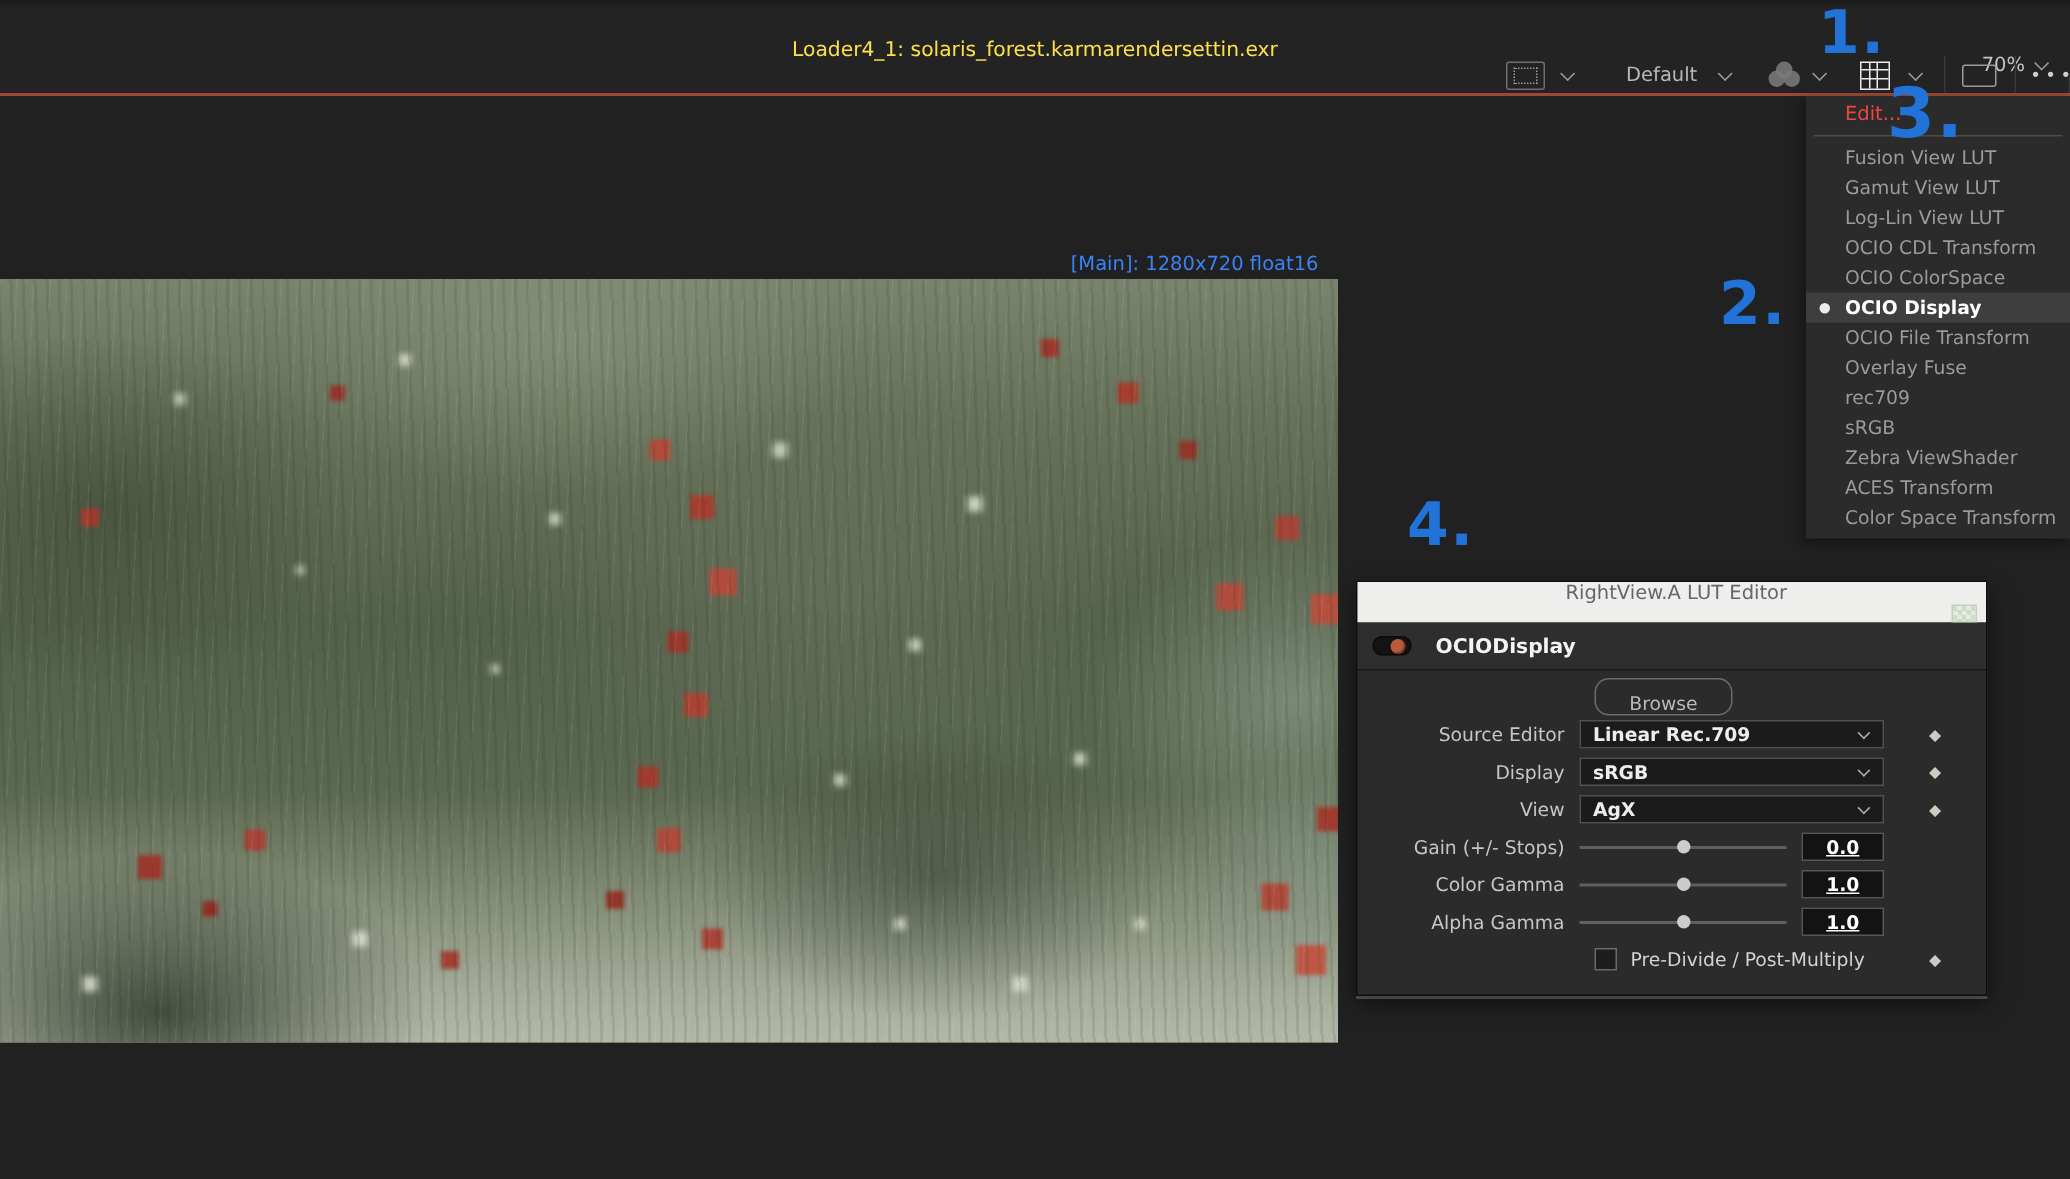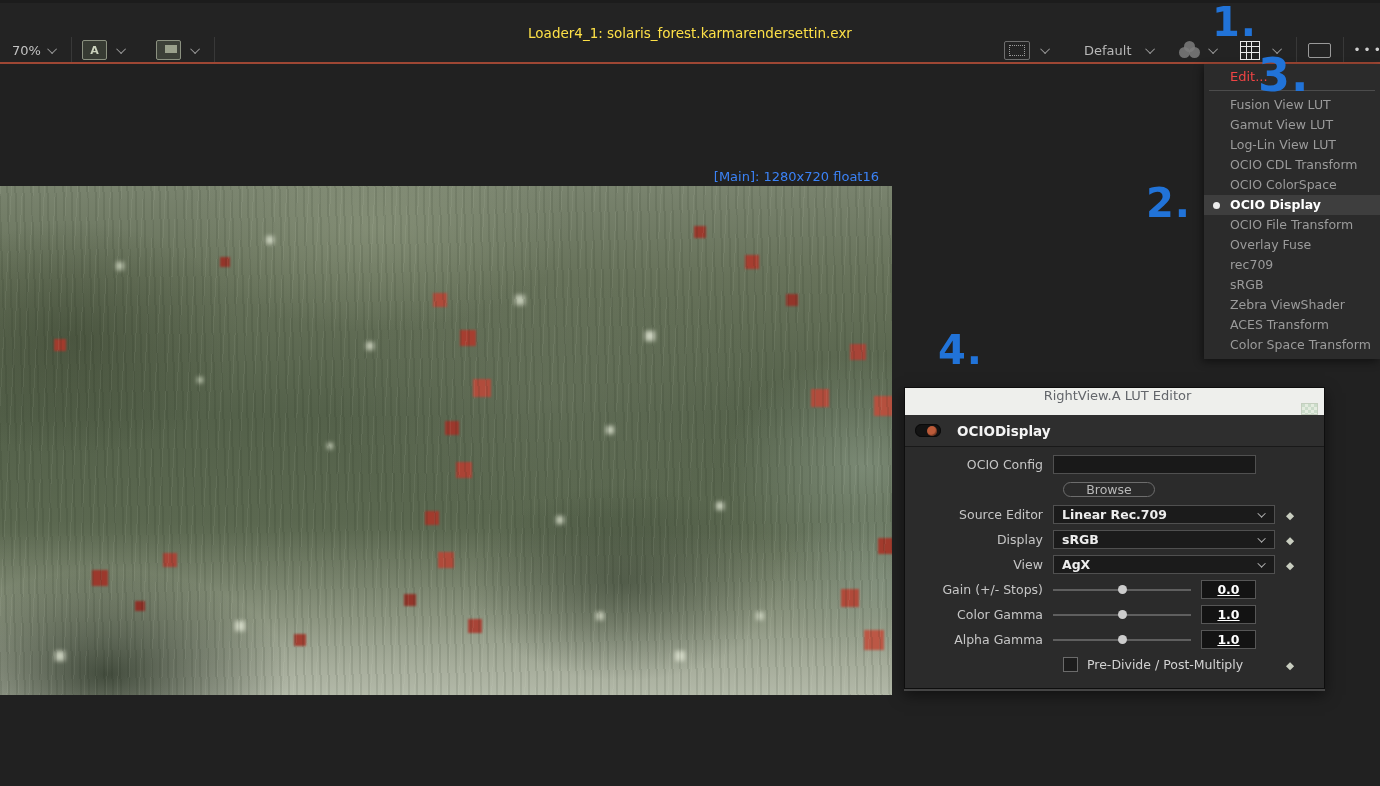--- a/index.html
+++ b/index.html
@@ -12,21 +12,21 @@
     -webkit-font-smoothing:antialiased;
   }
 
   
   .topbar {
     position:absolute; left:0; top:0; width:1380px; height:64px;
     background:#232323; border-top:3px solid #1c1c1c;
     border-bottom:2px solid #9e4734;
     overflow:hidden;
   }
-  .tb-row { position:absolute; left:0; top:33px; height:28px; width:100%; display:flex; align-items:center; }
+  .tb-row { position:absolute; left:0; top:33px; height:28px; width:100%; display:flex; align-items:flex-end;flex-direction:column; }
   .tb-sep { width:1px; height:26px; background:#383838; flex:none; }
   .chev { width:7px; height:7px; border-left:1.6px solid #9a9a9a; border-bottom:1.6px solid #9a9a9a; transform:rotate(-45deg) translateY(-2px); flex:none; }
   .zoom-ctl { display:flex; align-items:center; gap:9px; padding:0 14px 0 12px; color:#c3c3c3; font-size:13px; }
   .btn-a {
     width:25px; height:20px; margin-left:10px; background:#373b33;
     border:1px solid #8b9180; border-radius:2px; color:#ccd3bd;
     font-size:11px; font-weight:700; display:flex; align-items:center; justify-content:center;
   }
   .btn-subview { width:25px; height:20px; margin-left:16px; background:#3c4038; border:1px solid #8b9180; border-radius:2px; position:relative; }
   .btn-subview .inner { position:absolute; right:3px; top:4px; width:12px; height:8px; background:#9aa18c; }
@@ -130,26 +130,26 @@
   }
   .le-node-row { height:32px; background:#2e2e2e; border-bottom:1px solid #191919; display:flex; align-items:center; padding-left:10px; }
   .le-toggle { width:26px; height:13px; border-radius:7px; background:#131313; position:relative; box-shadow:inset 0 0 0 1px #0a0a0a; }
   .le-toggle .knob { position:absolute; left:12px; top:1.5px; width:10px; height:10px; border-radius:50%; background:#bc5b39; box-shadow:inset -1px -1px 1px rgba(0,0,0,.4); }
   .le-node-name { margin-left:16px; color:#f4f4f4; font-size:13.5px; font-weight:600; }
   .le-body { padding:8px 0 14px; display:flex; flex-direction:column; gap:6px; }
   .le-row { display:flex; align-items:center; height:19px; position:relative; }
   .le-label { width:148px; text-align:right; padding-right:10px; color:#c6c6c6; font-size:12.5px; flex:none; white-space:nowrap; }
   .le-input { width:203px; height:19px; background:#191919; border:1px solid #505050; color:#e8e8e8; font-size:12px; padding:0 6px; font-family:inherit; }
   .le-browse {
-    margin-left:158px; width:92px; height:15px; border:1px solid #6d6d6d; border-radius:9.5px;
+    margin-left:158px; width:92px; height:25px; border:1px solid #6d6d6d; border-radius:9.5px;
     background:transparent; color:#b9b9b9; font-size:12.5px;
-    display:flex; align-items:center; justify-content:center;
+    display:flex; align-items:flex-end; justify-content:center;
   }
   .le-drop {
-    width:222px; height:19px; background:#1b1b1b; border:1px solid #505050;
+    width:203px; height:19px; background:#1b1b1b; border:1px solid #505050;
     display:flex; align-items:center; padding:0 8px; color:#ededed; font-size:12.5px; font-weight:600;
   }
   .le-drop .chev { margin-left:auto; border-color:#b0b0b0; width:6px; height:6px; }
   .le-diamond { position:absolute; left:381px; top:3.5px; color:#c9cec0; font-size:10.5px; }
   .le-slider { width:138px; height:19px; position:relative; flex:none; }
   .le-track { position:absolute; left:0; right:0; top:9px; height:1.6px; background:#5f5f5f; }
   .le-thumb { position:absolute; left:50%; top:4.5px; width:9px; height:9px; margin-left:-4.5px; border-radius:50%; background:#cccccc; }
   .le-value {
     margin-left:10px; width:55px; height:19px; background:#131313; border:1px solid #565656;
     color:#fff; font-size:12.5px; font-weight:600;
@@ -284,24 +284,20 @@
     <span class="le-pin"></span>
   </div>
   <div class="le-node-row">
     <div class="le-toggle">
         <span class="knob"></span>
       </div>
     <span class="le-node-name">OCIODisplay</span>
   </div>
   <div class="le-body">
 
-    <div class="le-row">
-      <span class="le-label">OCIO Config</span>
-      <input class="le-input" type="text" value="" style="">
-    </div>
 
     <div class="le-row">
       <div class="le-browse">
         <span>Browse</span>
       </div>
     </div>
 
     <div class="le-row">
       <span class="le-label">Source Editor</span>
       <div class="le-drop">

